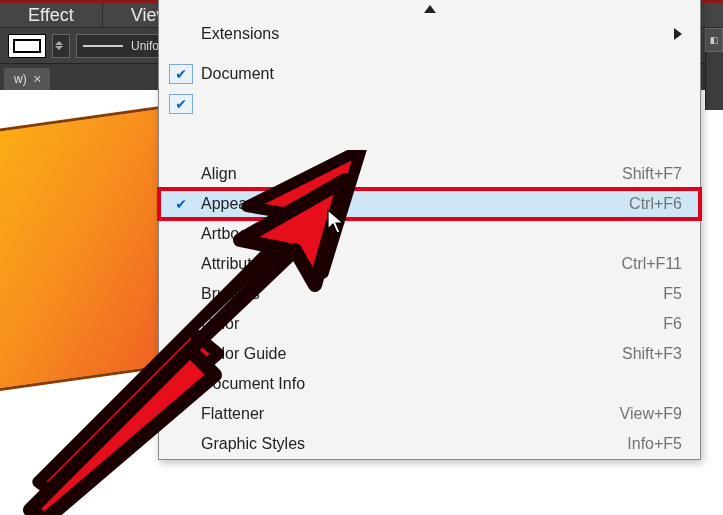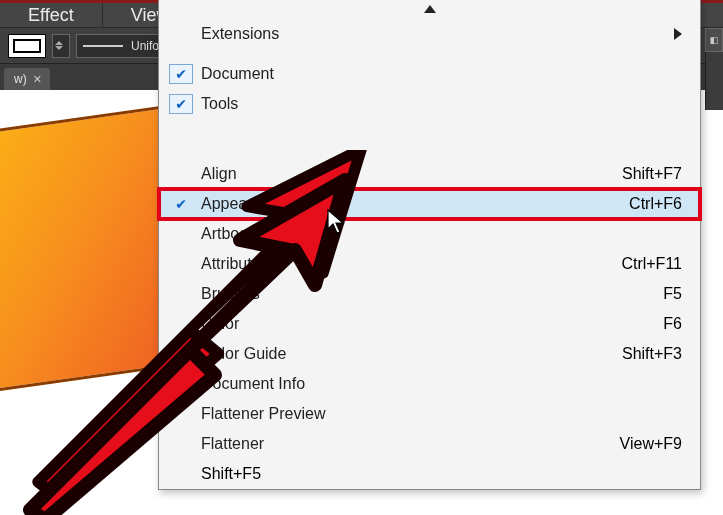--- a/index.html
+++ b/index.html
@@ -145,21 +145,21 @@
   .dd-check {
     width: 24px; height: 20px;
     border: 1px solid transparent;
     display: flex; align-items: center; justify-content: center;
     color: #0a63c2;
     font-size: 14px;
     margin-right: 8px;
   }
   .dd-check.boxed { border-color: #7aa9d6; background:#eaf2fb; }
   .dd-label { flex: 1; }
-  .dd-shortcut { color: #000000; }
+  .dd-shortcut { color: #737373; }
   .dd-submenu { width:0;height:0;border-top:6px solid transparent;border-bottom:6px solid transparent;border-left:8px solid #222; }
   .dd-row.selected {
     background: #cfe6f7;
     outline: 4px solid #e1001a;
     outline-offset: -2px;
   }
   .spacer { height: 10px; }
   
   .big-arrow {
     position: absolute;
@@ -230,21 +230,20 @@
   </div>
   <div class="spacer"></div>
 
   <div class="dd-row">
     <span class="dd-check boxed">✔</span>
     <span class="dd-label">Document</span>
     <span class="dd-shortcut"></span>
   </div>
   <div class="dd-row">
     <span class="dd-check boxed">✔</span>
-    <span class="dd-label">Tools</span>
     <span class="dd-shortcut"></span>
   </div>
   <div class="spacer"></div>
 
   <div class="dd-row">
     <span class="dd-check"></span>
     <span class="dd-shortcut"></span>
   </div>
   <div class="dd-row">
     <span class="dd-check"></span>
@@ -281,31 +280,27 @@
     <span class="dd-label">Color Guide</span>
     <span class="dd-shortcut">Shift+F3</span>
   </div>
   <div class="dd-row">
     <span class="dd-check"></span>
     <span class="dd-label">Document Info</span>
     <span class="dd-shortcut"></span>
   </div>
   <div class="dd-row">
     <span class="dd-check"></span>
-    <span class="dd-label">Flattener Preview</span>
-    <span class="dd-shortcut"></span>
-  </div>
-  <div class="dd-row">
-    <span class="dd-check"></span>
     <span class="dd-label">Flattener</span>
     <span class="dd-shortcut">View+F9</span>
   </div>
   <div class="dd-row">
     <span class="dd-check"></span>
-    <span class="dd-shortcut">Shift+F5</span>
+    <span class="dd-label">Graphic Styles</span>
+    <span class="dd-shortcut">Info+F5</span>
   </div>
 </div>
 
 <svg class="big-arrow" viewBox="0 0 400 400">
   <path d="M 40 360 L 320 80 L 260 70 L 380 10 L 340 140 L 320 85 L 310 95 L 200 200 L 230 225 L 60 375 Z" transform="translate(10,-10) scale(0.95)" fill="#e60e1b" stroke="#1a0000" stroke-width="12" stroke-linejoin="round"></path>
   <path d="M 40 360 L 300 100 L 250 90 L 355 30 L 325 135 L 305 100 L 200 200 L 225 225 L 55 370 Z" fill="#e60e1b" stroke="#1a0000" stroke-width="14" stroke-linejoin="round"></path>
 </svg>
 
 <svg class="mouse-cursor" width="20" height="26" viewBox="0 0 20 26">
   <path d="M1 1 L1 20 L6 15 L10 24 L13 23 L9 14 L16 14 Z" fill="#fff" stroke="#000" stroke-width="1.2"></path>

